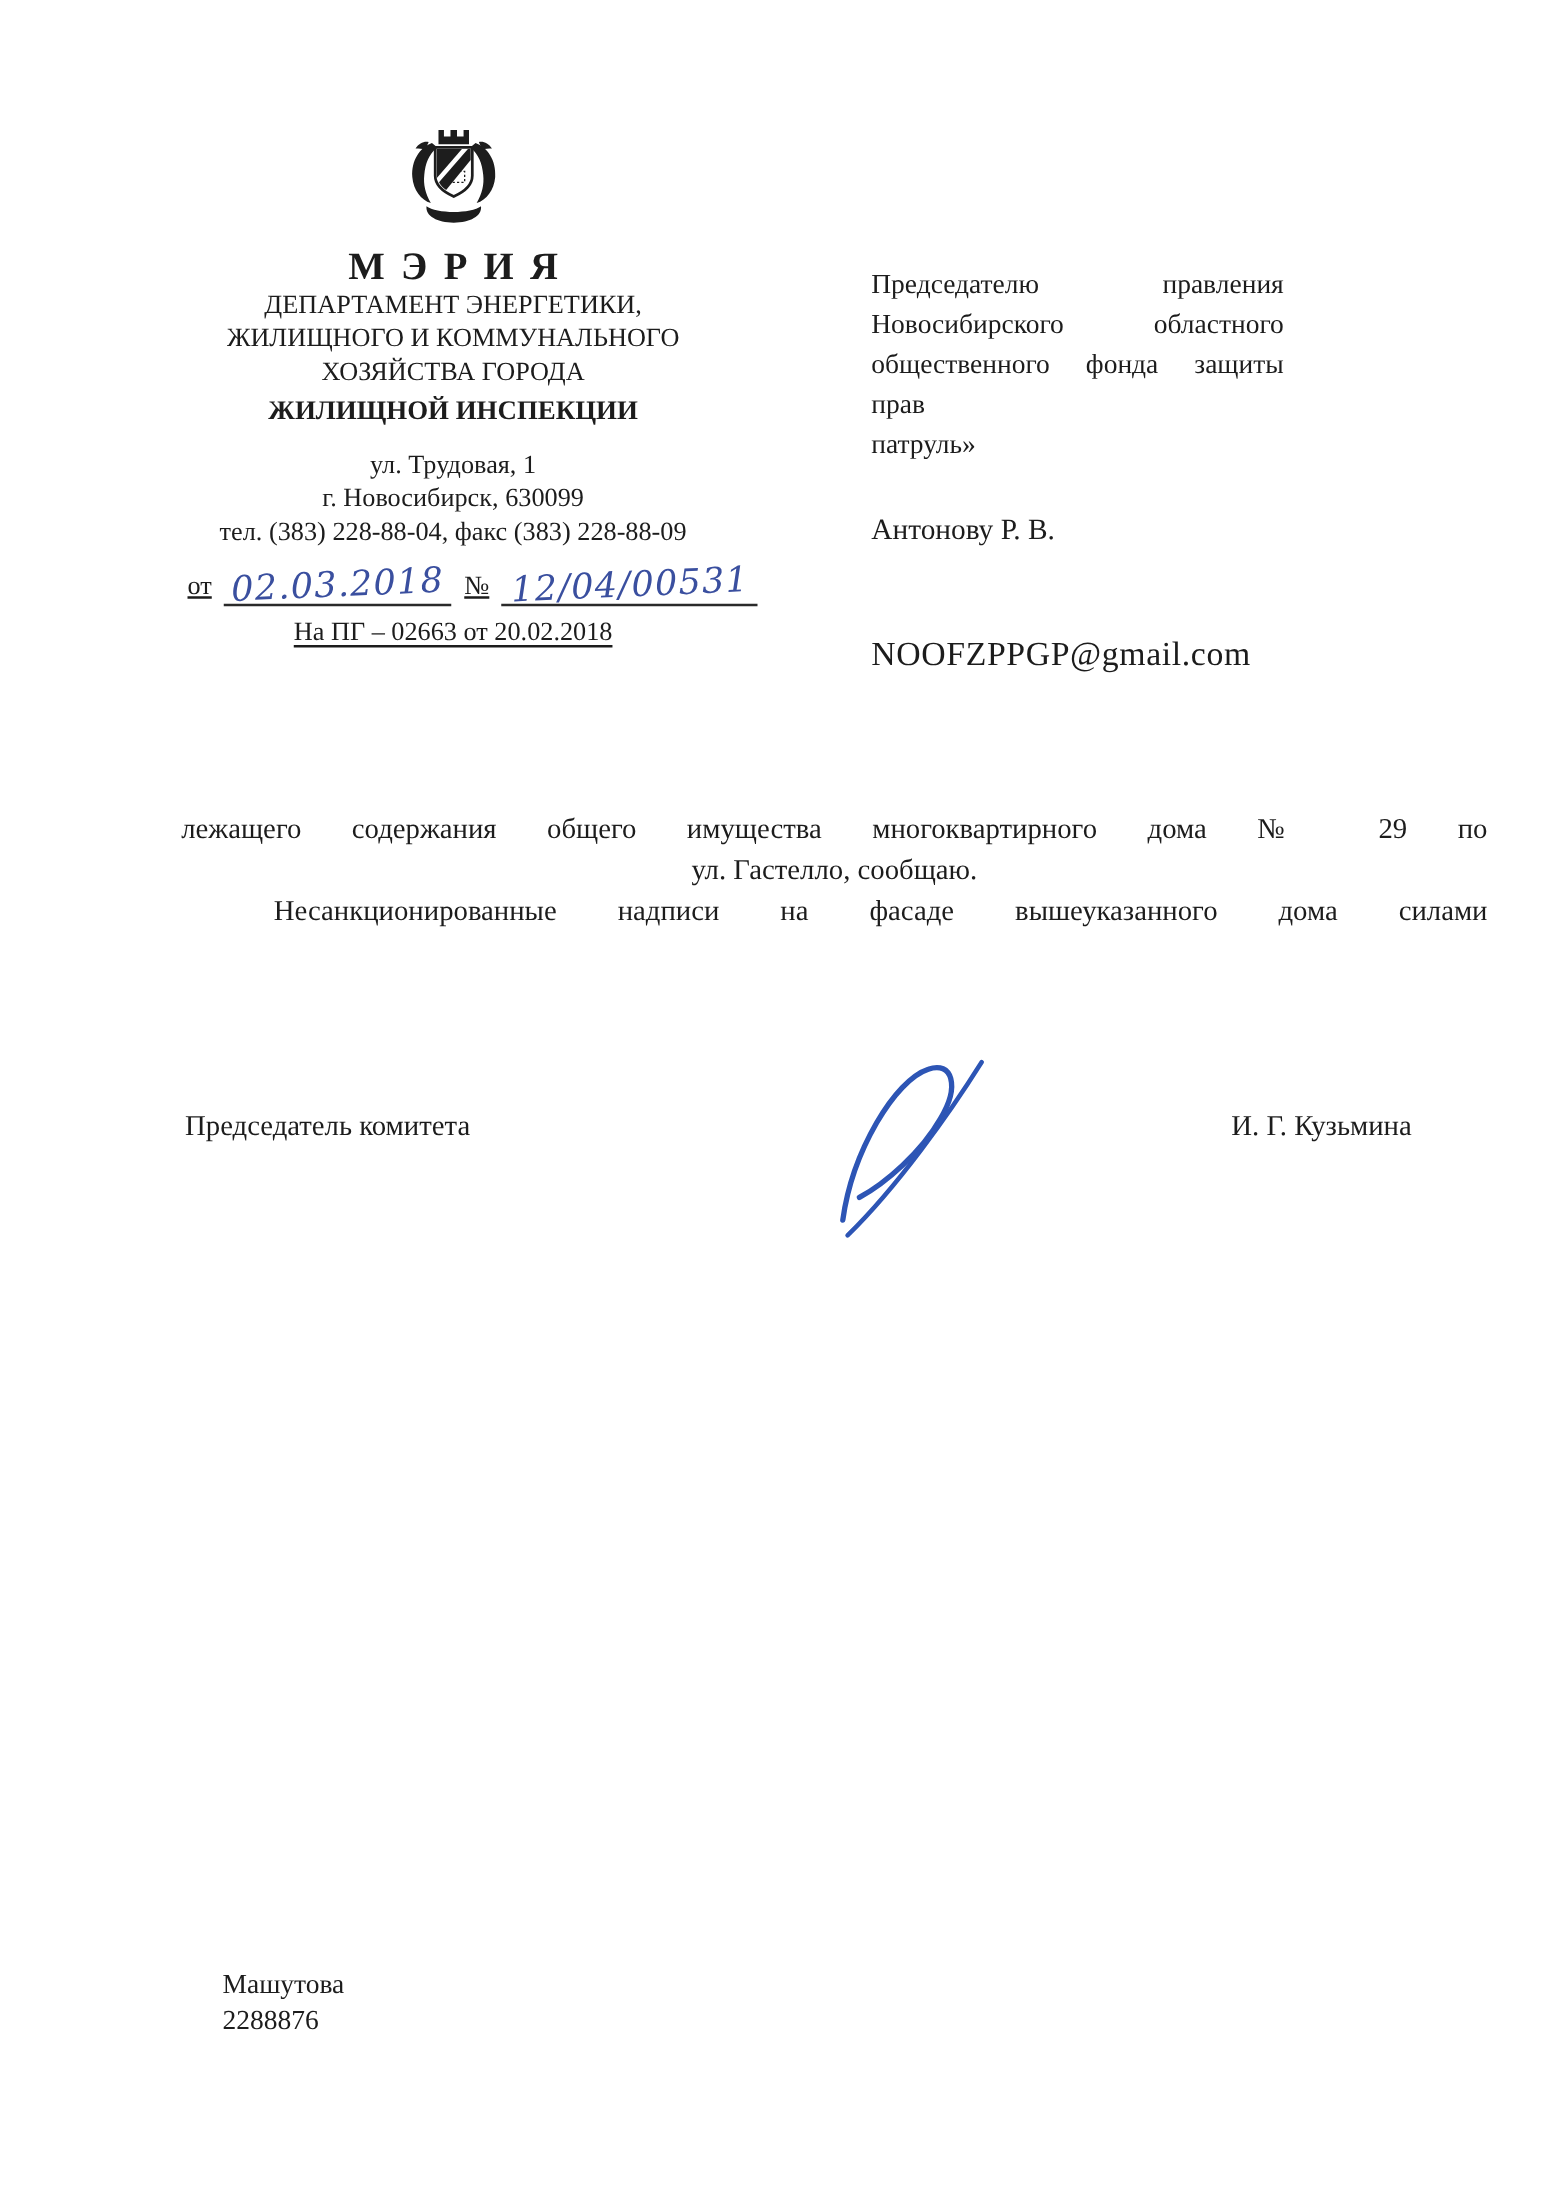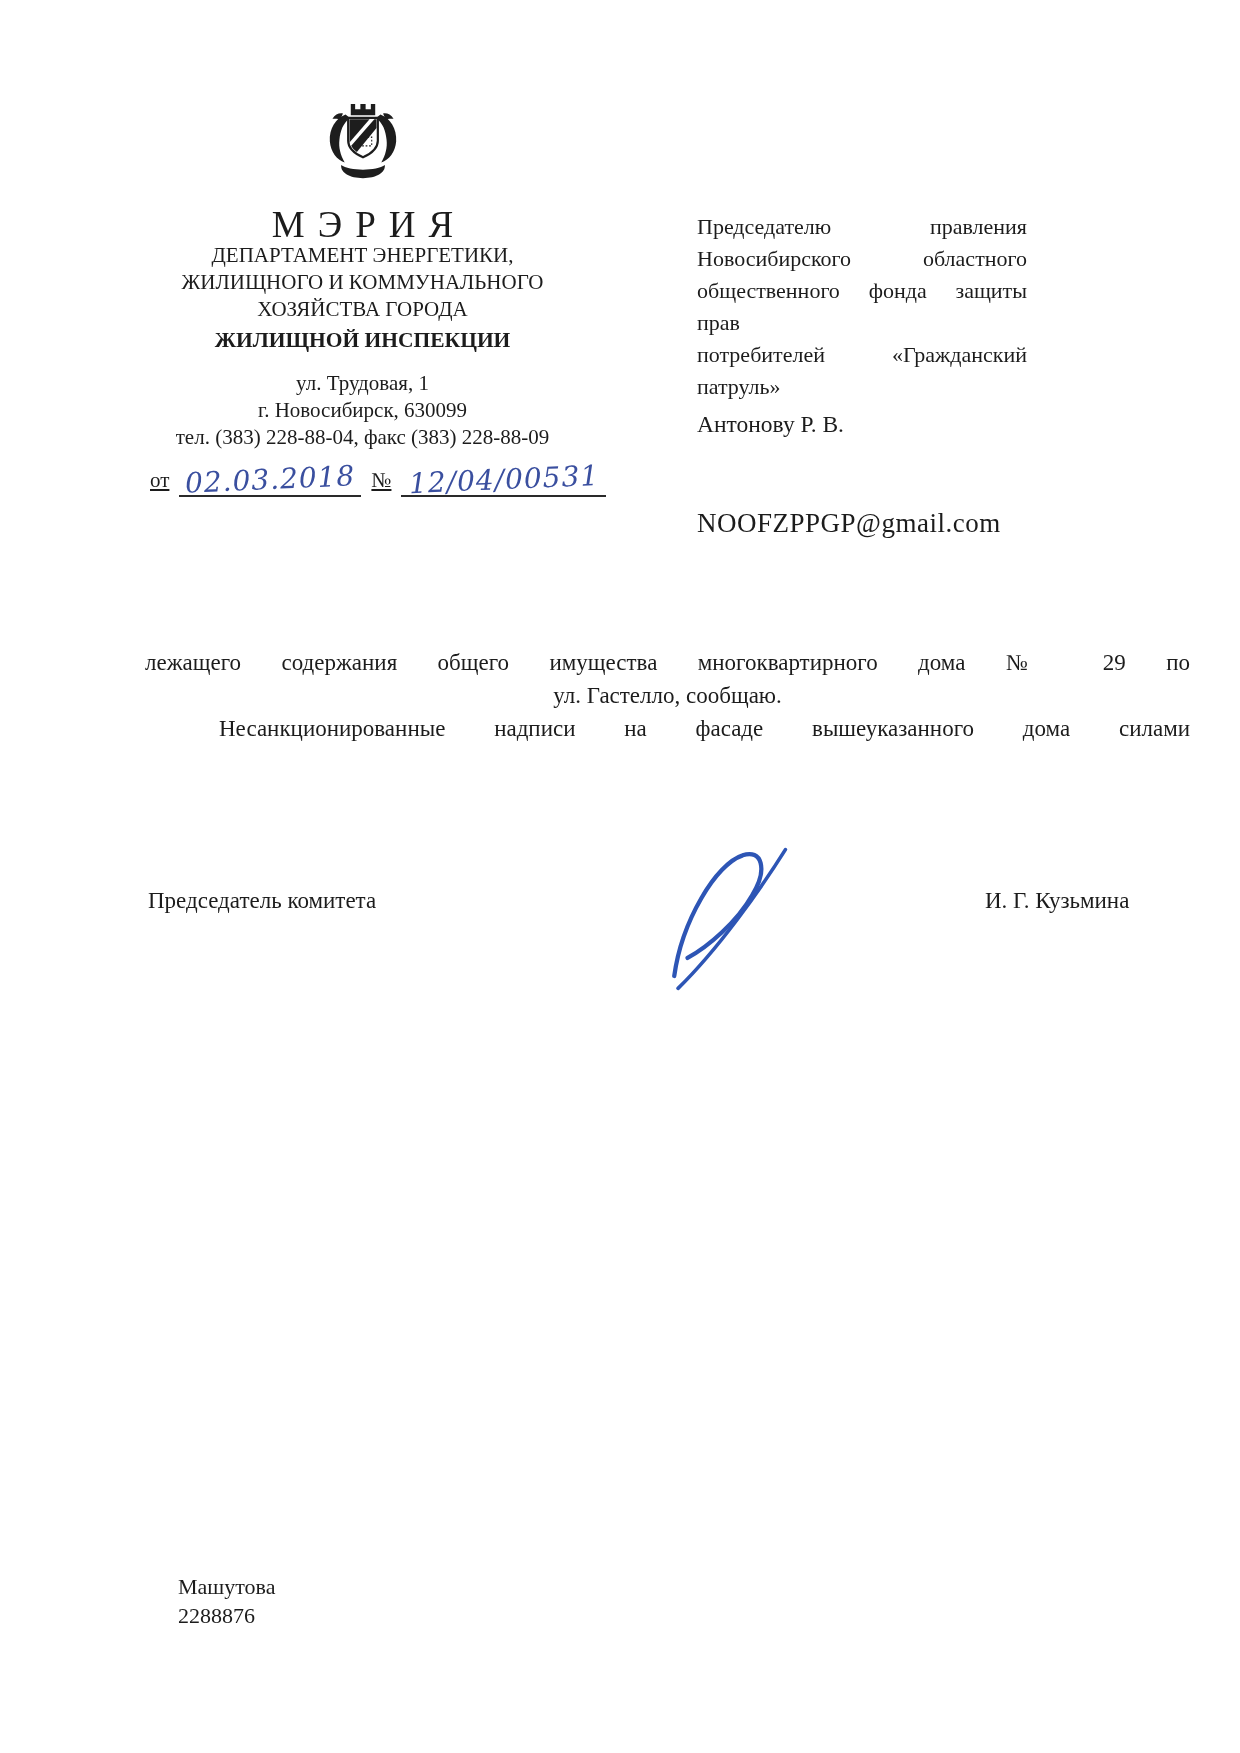--- a/index.html
+++ b/index.html
@@ -5,21 +5,21 @@
   html,body{margin:0;padding:0;background:#e8e8e8;}
   #page{
     position:relative;width:1240px;height:1753px;margin:0 auto;
     background:#ffffff;color:#1c1c1c;
     font-family:"Liberation Serif",serif;
     overflow:hidden;
   }
   
   .lh-col{position:absolute;left:95px;top:100px;width:535px;text-align:center;}
   .emblem{display:block;margin:0 auto;width:96px;height:90px;}
-  .lh-title1{margin-top:18px;font-size:37px;font-weight:normal;letter-spacing:13px;line-height:34px;padding-left:13px;}
+  .lh-title1{margin-top:6px;font-size:31px;font-weight:bold;letter-spacing:13px;line-height:34px;padding-left:13px;}
   .lh-title2{font-size:28px;font-weight:bold;line-height:34px;letter-spacing:.5px;}
   .lh-dept{font-size:21px;line-height:27px;}
   .lh-comm{font-size:21.5px;font-weight:bold;line-height:27px;}
   .lh-comm-wrap{margin-top:4px;}
   .lh-addr-wrap{margin-top:16px;}
   .lh-addr{font-size:21px;line-height:27px;}
   .outgoing{margin-top:6px;height:40px;display:flex;align-items:flex-end;justify-content:flex-start;padding-left:55px;text-align:left;text-decoration:underline;}
   .outgoing .lbl{font-size:21px;line-height:30px;margin:0 10px 2px 0;}
   .blank{border-bottom:2px solid #2a2a2a;display:inline-block;text-align:center;}
   .blank.b1{width:182px;margin-right:10px;}
@@ -95,27 +95,27 @@
       <div class="lh-addr">тел. (383) 228-88-04, факс (383) 228-88-09</div>
     </div>
 
     <div class="outgoing">
       <span class="lbl">от</span>
       <span class="blank b1"><span class="hand">02.03.2018</span></span>
       <span class="lbl">№</span>
       <span class="blank b2"><span class="hand">12/04/00531</span></span>
     </div>
 
+    <div class="reference">На ПГ – 02663 от 20.02.2018</div>
   </div>
 
   <div class="recipient">
     <div class="jline">Председателю правления</div>
     <div class="jline">Новосибирского областного</div>
     <div class="jline">общественного фонда защиты прав</div>
-    <div class="jline">потребителей «Гражданский</div>
     <div>патруль»</div>
   </div>
 
   <div class="recipient-name">Антонову Р. В.</div>
   <div class="recipient-email">NOOFZPPGP@gmail.com</div>
 
   <div class="body-text">
     <div class="bline just">лежащего содержания общего имущества многоквартирного дома № 29 по</div>
     <div class="bline">ул. Гастелло, сообщаю.</div>
     <div class="bline just indent">Несанкционированные надписи на фасаде вышеуказанного дома силами</div>

